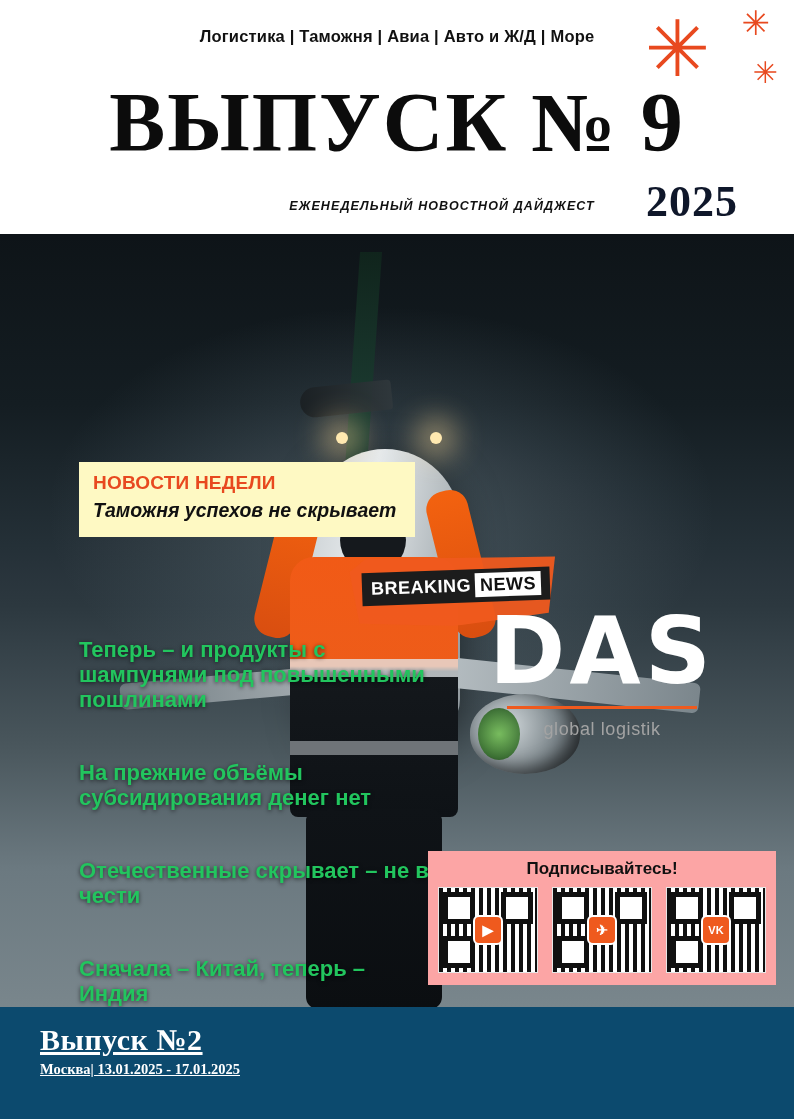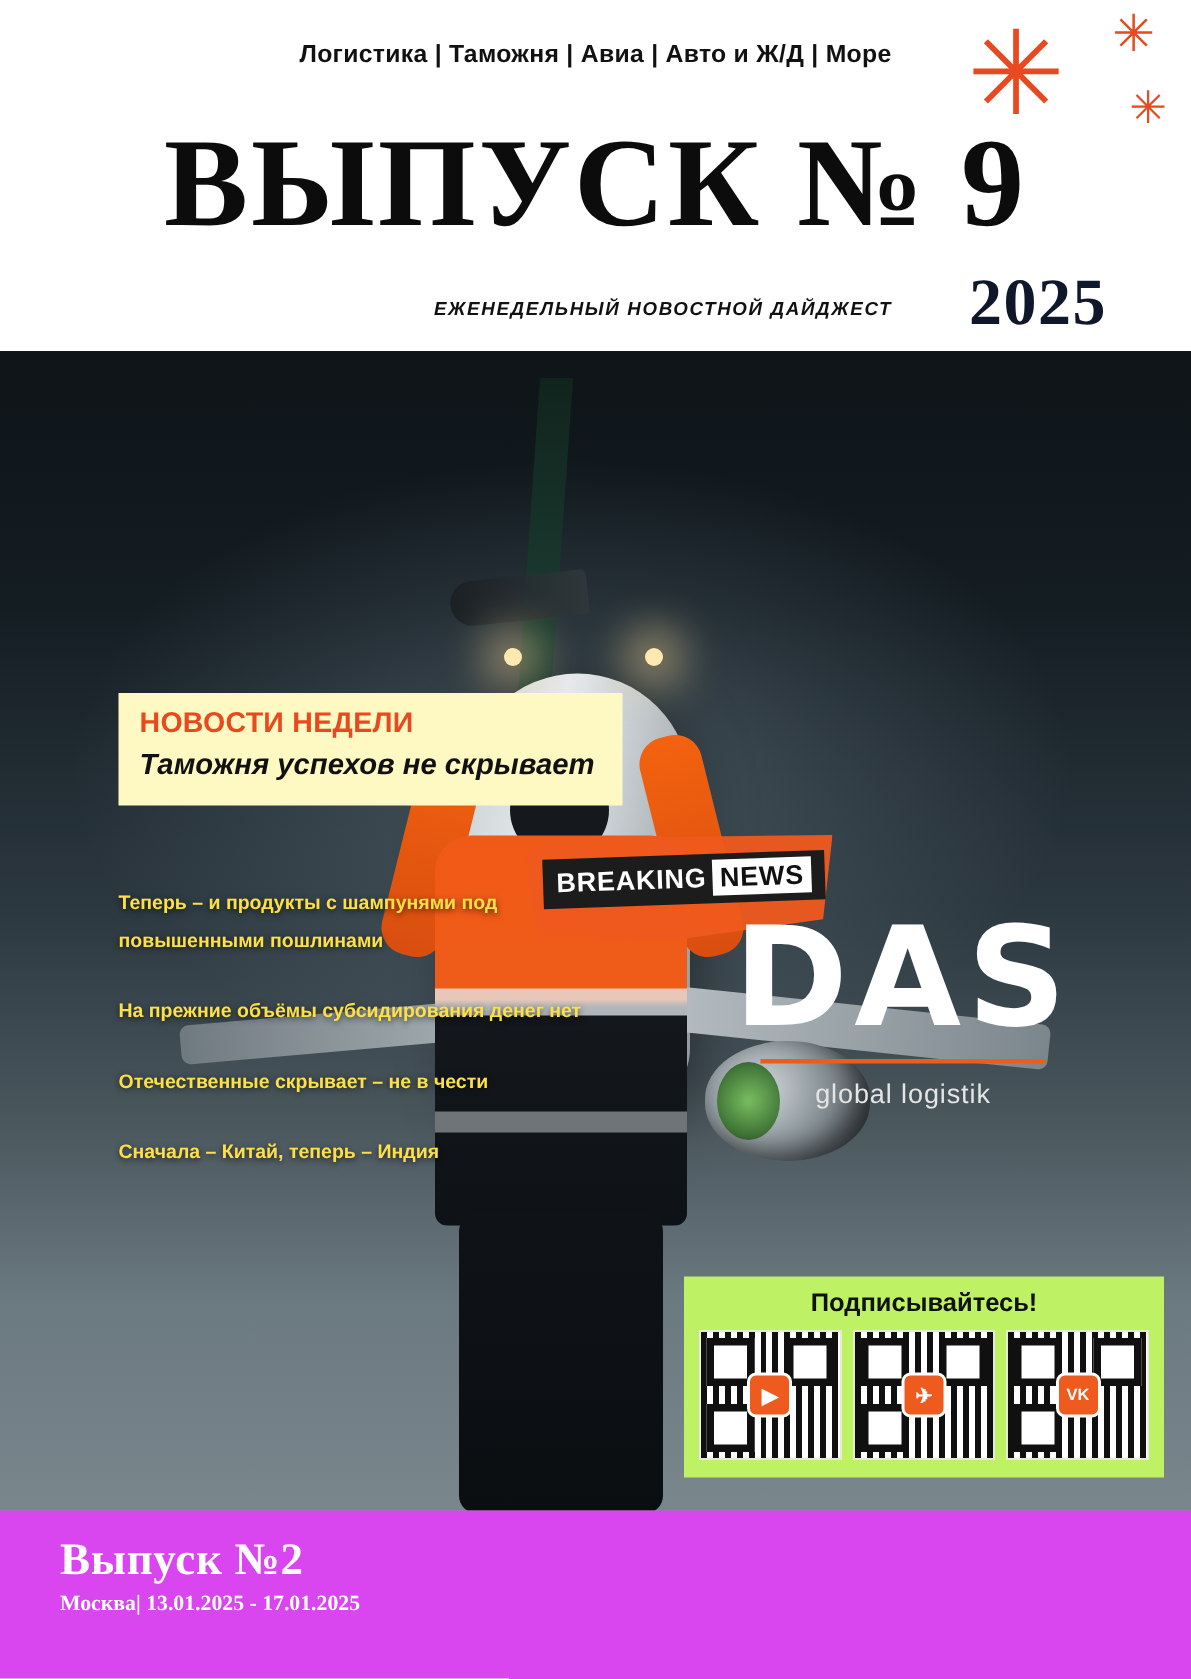--- a/index.html
+++ b/index.html
@@ -287,26 +287,27 @@
     font-style: italic;
   }
 
   .headline-list {
     position: absolute;
     left: 79px;
     top: 355px;
     width: 350px;
   }
   .headline {
-    color: #fde047;
-    font-size: 13px;
+    color: #22c55e;
+    font-size: 22px;
     font-weight: bold;
     line-height: 25px;
     margin-bottom: 22px;
     text-shadow: 0 1px 4px rgba(0,0,0,.65);
+    margin-top: 48px;
   }
 
   
   .das-logo {
     position: absolute;
     right: 72px;
     top: 370px;
     width: 240px;
     text-align: center;
   }
@@ -318,32 +319,32 @@
     letter-spacing: 4px;
     line-height: 96px;
   }
   .das-rule {
     width: 190px;
     height: 3px;
     background: #ef5a1e;
     margin: 6px auto 10px auto;
   }
   .das-sub {
-    color: #e5e5e5;
+    color: #a3a3a3;
     font-size: 18px;
     letter-spacing: .6px;
   }
 
   
   .subscribe {
     position: absolute;
     right: 18px;
     bottom: 22px;
-    width: 320px;
-    background: #bef264;
+    width: 348px;
+    background: #fca5a5;
     padding: 8px 10px 12px 10px;
     box-sizing: border-box;
   }
   .subscribe-title {
     text-align: center;
     font-size: 17px;
     font-weight: bold;
     color: #111111;
     margin-bottom: 8px;
   }
@@ -384,25 +385,26 @@
     line-height: 26px;
     text-align: center;
     font-weight: bold;
     border: 2px solid #ffffff;
   }
 
   
   .footer {
     flex: 0 0 auto;
     height: 112px;
-    background: #d946ef;
+    background: #0c4a6e;
     color: #ffffff;
     position: relative;
     box-sizing: border-box;
     padding: 16px 40px 0 40px;
+    text-decoration: underline;
   }
   .footer-issue {
     font-family: "Liberation Serif", serif;
     font-size: 30px;
     font-weight: bold;
     letter-spacing: .5px;
   }
   .footer-bottom {
     display: flex;
     margin-top: 4px;

